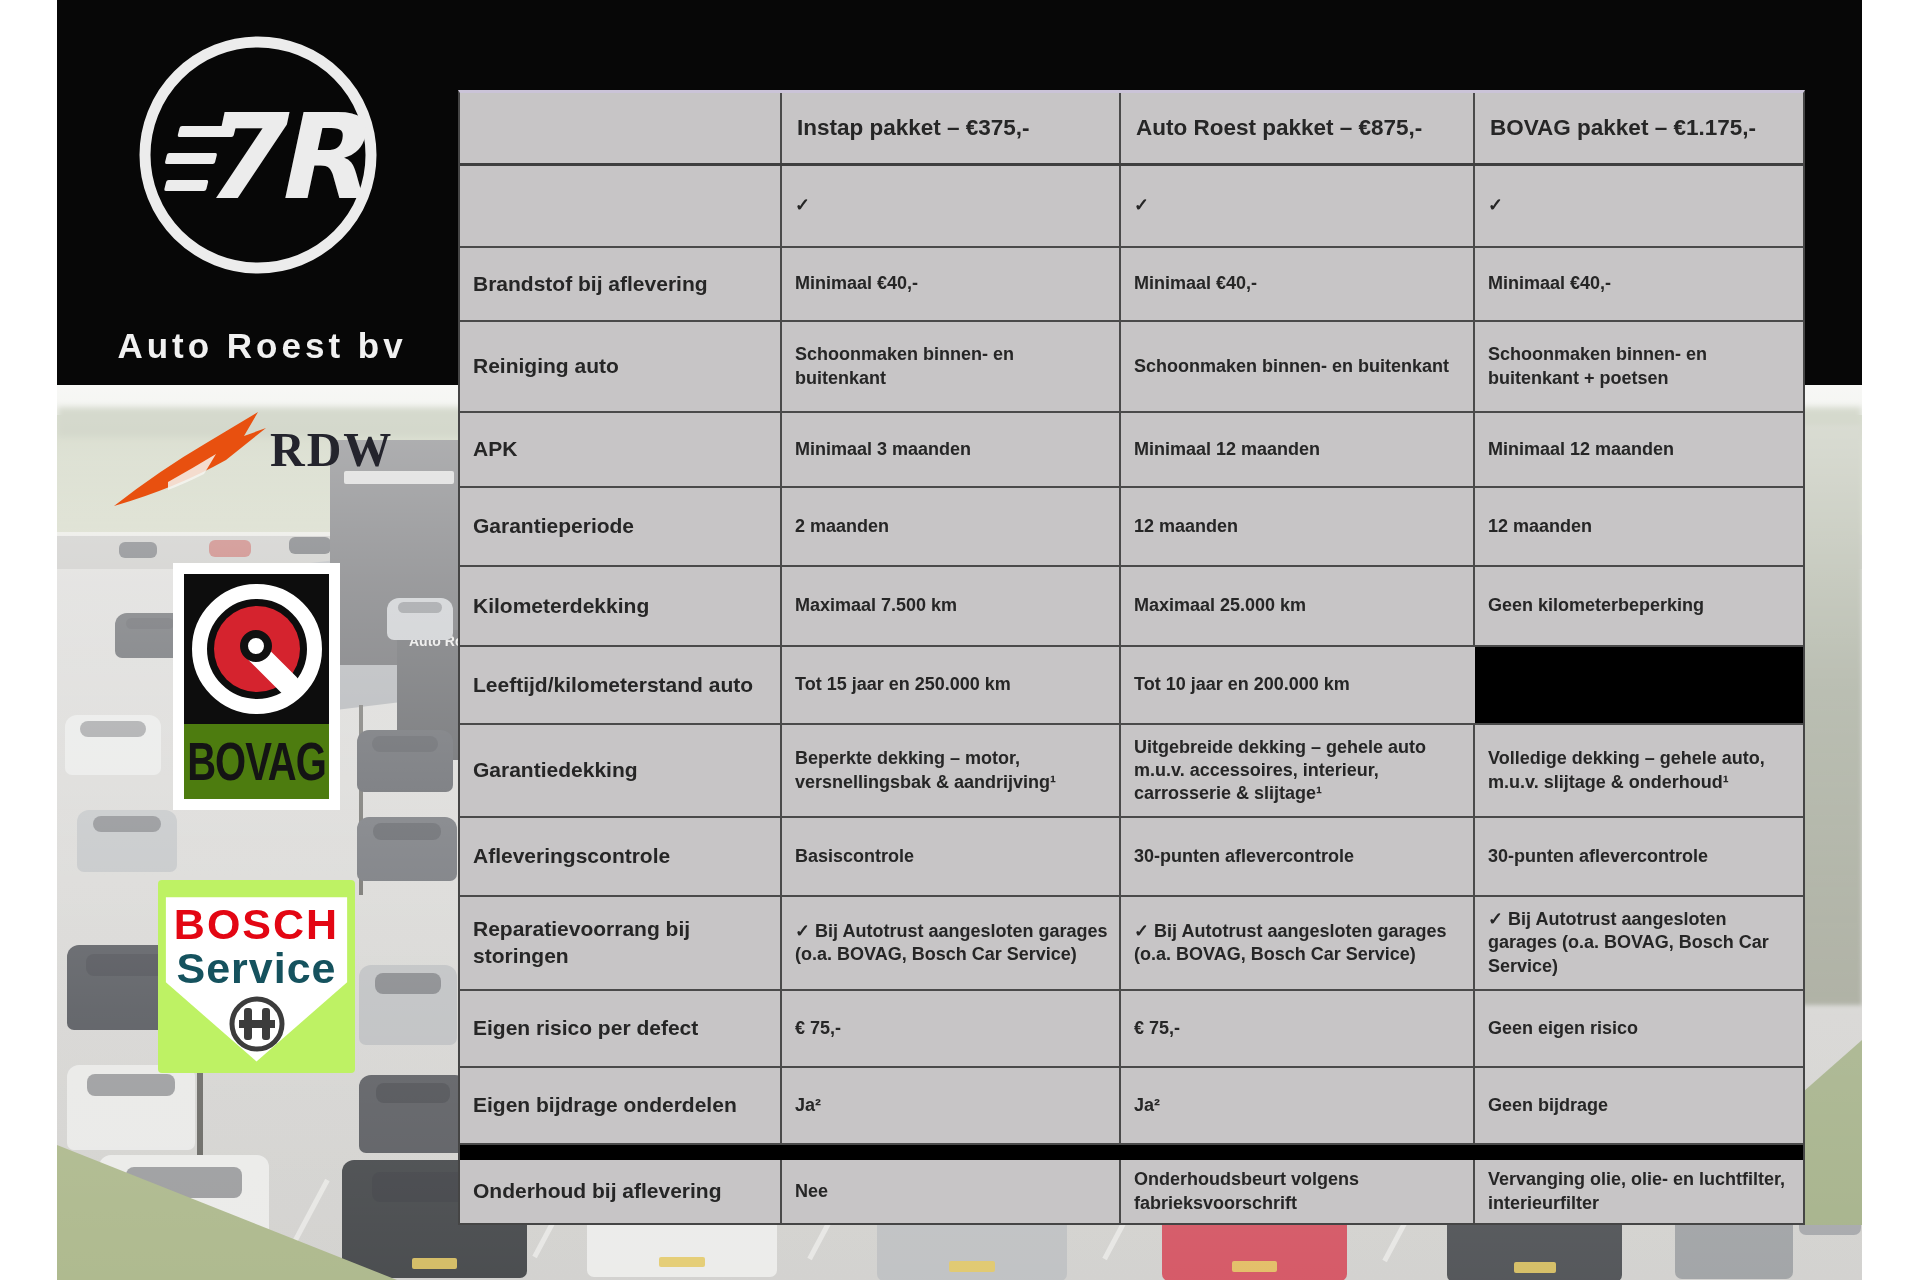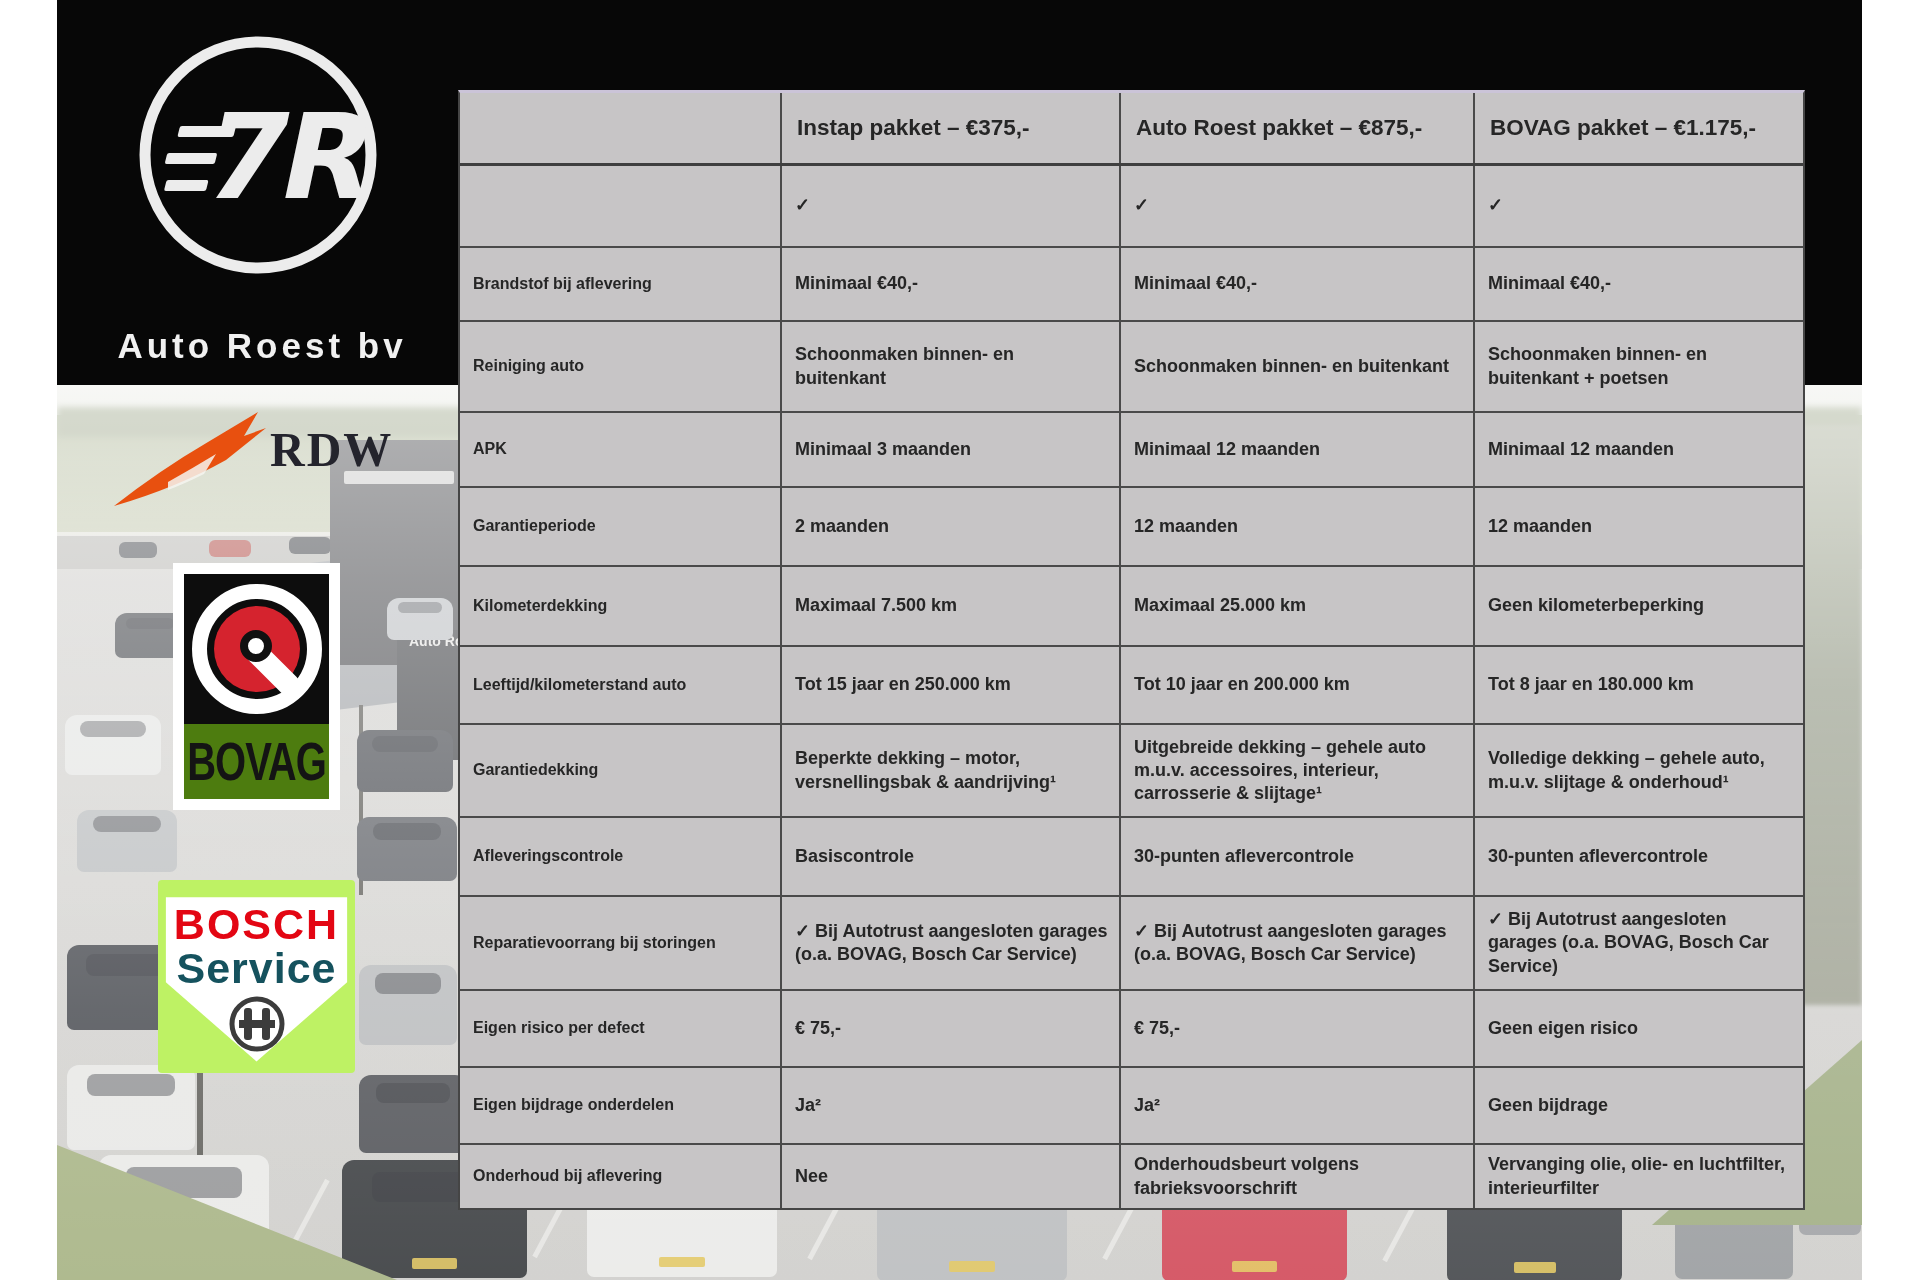--- a/index.html
+++ b/index.html
@@ -68,27 +68,27 @@
   .bosch-word1{position:absolute;left:0;top:20px;width:100%;text-align:center;
                color:#e30613;font-size:43px;font-weight:700;letter-spacing:2px;}
   .bosch-word2{position:absolute;left:0;top:64px;width:100%;text-align:center;
                color:#15525e;font-size:43px;font-weight:700;letter-spacing:1px;}
   .bosch-symbol{position:absolute;left:69px;top:114px;}
 
   
   .pakket-table{position:absolute;left:458px;top:90px;width:1343px;
                 border:2px solid #454545;border-top:3px solid #cbc4d8;background:#000000;}
   .trow{display:grid;grid-template-columns:322px 339px 354px 328px;border-bottom:2px solid #4a4a4a;}
-  #table-body .trow:last-child{border-bottom:none;}
+  #table-body .trow:last-child{border-bottom:none;margin-top:15px;}
   .thead{height:70px;border-bottom:3px solid #3f3f3f;}
   .tcell{background:#c7c5c6;border-right:2px solid #4a4a4a;display:flex;align-items:center;
          padding:4px 10px 4px 13px;box-sizing:border-box;color:#262626;font-weight:700;
          font-size:18px;line-height:1.28;overflow:hidden;}
   .tcell:last-child{border-right:none;}
-  .tlabel{font-size:16px;}
+  .tlabel{font-size:21px;}
   .th{font-size:22.5px;padding-left:15px;}
   #table-body .trow:nth-child(1){height:80px;}
   #table-body .trow:nth-child(2){height:72px;}
   #table-body .trow:nth-child(3){height:89px;}
   #table-body .trow:nth-child(4){height:73px;}
   #table-body .trow:nth-child(5){height:77px;}
   #table-body .trow:nth-child(6){height:78px;}
   #table-body .trow:nth-child(7){height:76px;}
   #table-body .trow:nth-child(8){height:91px;}
   #table-body .trow:nth-child(9){height:77px;}
@@ -239,21 +239,20 @@
         <div class="trow">
           <div class="tcell tlabel">Kilometerdekking</div>
           <div class="tcell">Maximaal 7.500 km</div>
           <div class="tcell">Maximaal 25.000 km</div>
           <div class="tcell">Geen kilometerbeperking</div>
         </div>
         <div class="trow">
           <div class="tcell tlabel">Leeftijd/kilometerstand auto</div>
           <div class="tcell">Tot 15 jaar en 250.000 km</div>
           <div class="tcell">Tot 10 jaar en 200.000 km</div>
-          <div class="tcell">Tot 8 jaar en 180.000 km</div>
         </div>
         <div class="trow">
           <div class="tcell tlabel">Garantiedekking</div>
           <div class="tcell">Beperkte dekking – motor, versnellingsbak &amp; aandrijving¹</div>
           <div class="tcell">Uitgebreide dekking – gehele auto m.u.v. accessoires, interieur, carrosserie &amp; slijtage¹</div>
           <div class="tcell">Volledige dekking – gehele auto, m.u.v. slijtage &amp; onderhoud¹</div>
         </div>
         <div class="trow">
           <div class="tcell tlabel">Afleveringscontrole</div>
           <div class="tcell">Basiscontrole</div>

